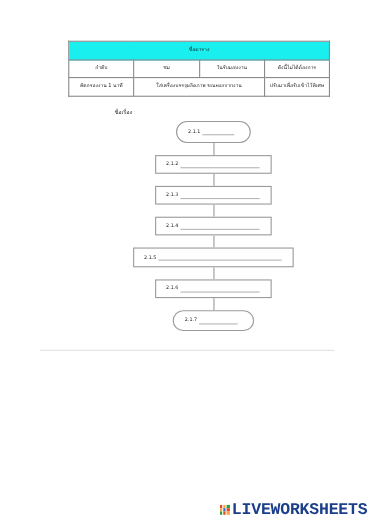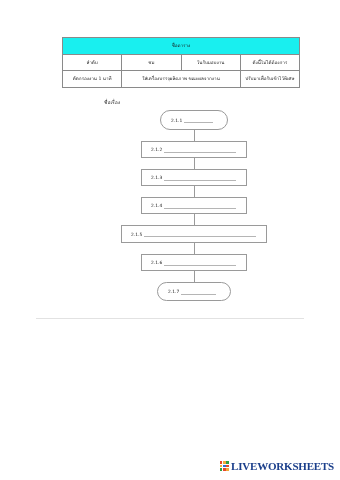--- a/index.html
+++ b/index.html
@@ -142,23 +142,23 @@
     gap: 2px;
   }
   .logo-mark {
     display: grid;
     grid-template-columns: repeat(3, 2.6px);
     grid-template-rows: repeat(3, 2.6px);
     gap: 0.7px;
   }
   .logo-mark i { display: block; width: 100%; height: 100%; }
   .logo-text {
-    font-family: Liberation Serif, serif;
+    font-family: Liberation Mono, monospace;
     font-weight: bold;
-    font-size: 11px;
+    font-size: 15px;
     letter-spacing: -0.2px;
     color: #1b3f8b;
   }
 </style>
 </head>
 <body>
 
 <div class="table-wrap">
   <table class="info-table">
     <tbody>

